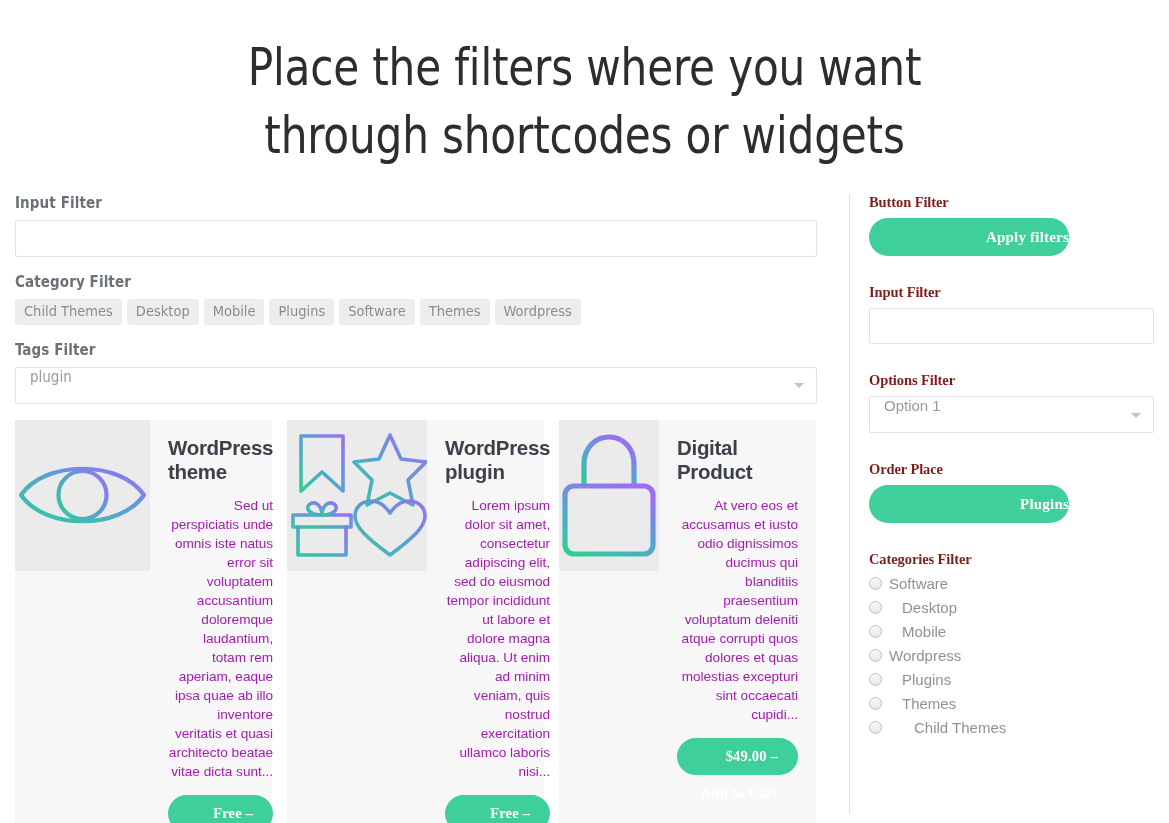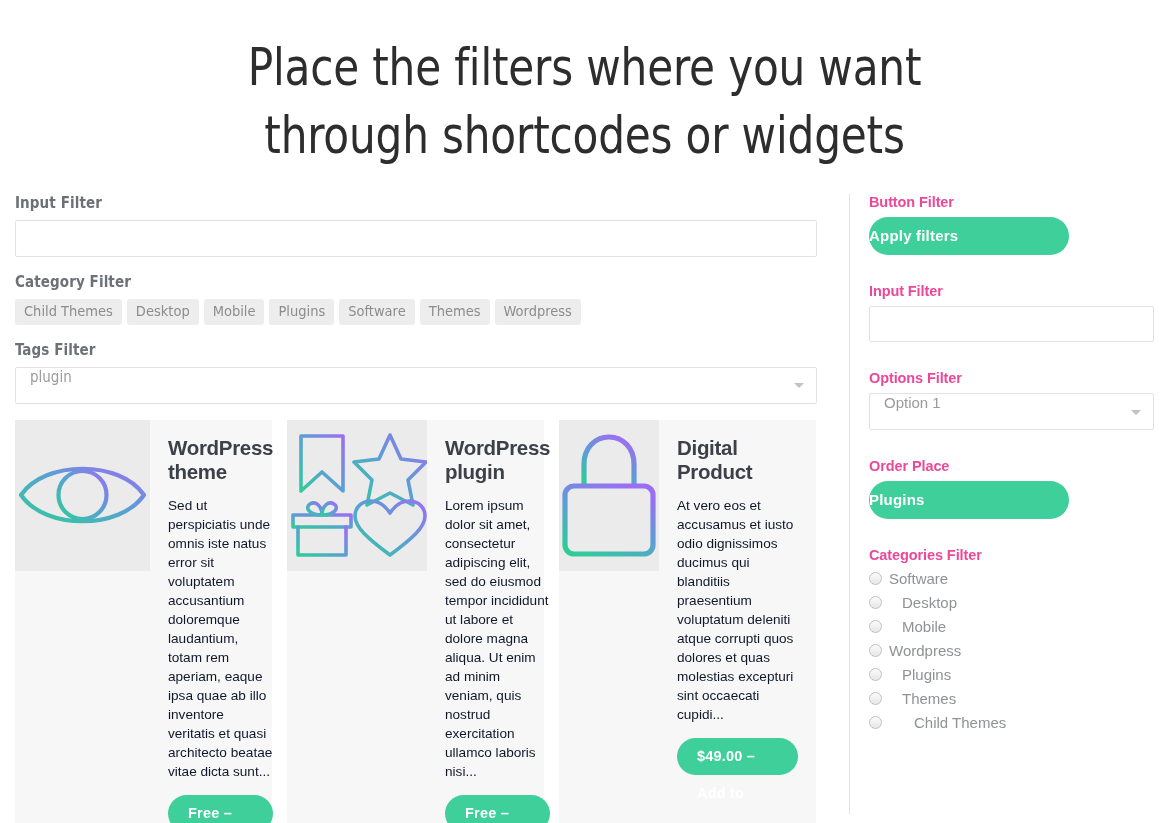--- a/index.html
+++ b/index.html
@@ -53,24 +53,24 @@
   
   .f-label {
     font-family: "Liberation Sans Narrow", "DejaVu Sans Condensed", "Liberation Sans", sans-serif;
     font-weight: bold;
     font-size: 15px;
     color: #6b7177;
     margin: 0 0 8px 0;
     letter-spacing: 0.1px;
   }
   .side-label {
-    font-family: Liberation Sans, sans-serif;
+    font-family: Liberation Serif, serif;
     font-weight: bold;
     font-size: 14.5px;
-    color: #ec4899;
+    color: #7f1d1d;
     margin: 0 0 7px 0;
     letter-spacing: -0.1px;
   }
 
   
   .text-input {
     display: block;
     width: 100%;
     height: 37px;
     border: 1px solid #e2e2e2;
@@ -137,26 +137,26 @@
   
   .btn-green {
     display: inline-block;
     background: #3ecf9a;
     color: #ffffff;
     border: none;
     border-radius: 22px;
     height: 38px;
     line-height: 38px;
     padding: 0 26px;
-    font-family: Liberation Sans, sans-serif;
+    font-family: Liberation Serif, serif;
     font-weight: bold;
     font-size: 15px;
     letter-spacing: 0.2px;
     cursor: pointer;
-    text-align: left;
+    text-align: right;
   }
   .btn-wide { width: 200px; padding: 0; }
 
   
   .radio-row {
     display: flex;
     align-items: center;
     margin-bottom: 7px;
   }
   .radio-dot {
@@ -202,22 +202,23 @@
     font-weight: bold;
     font-size: 20.5px;
     color: #3c4049;
     margin: 0 0 12px 0;
     letter-spacing: -0.3px;
   }
   .card-desc {
     font-family: "Liberation Sans", sans-serif;
     font-size: 13.6px;
     line-height: 19px;
-    color: #0f172a;
+    color: #a21caf;
     margin: 0 0 14px 0;
+    text-align: right;
   }
   .card-foot { text-align: right; }
   .card-foot .btn-green {
     height: 37px; line-height: 37px;
     padding: 0 20px;
     font-size: 14.5px;
   }
 </style>
 </head>
 <body>

